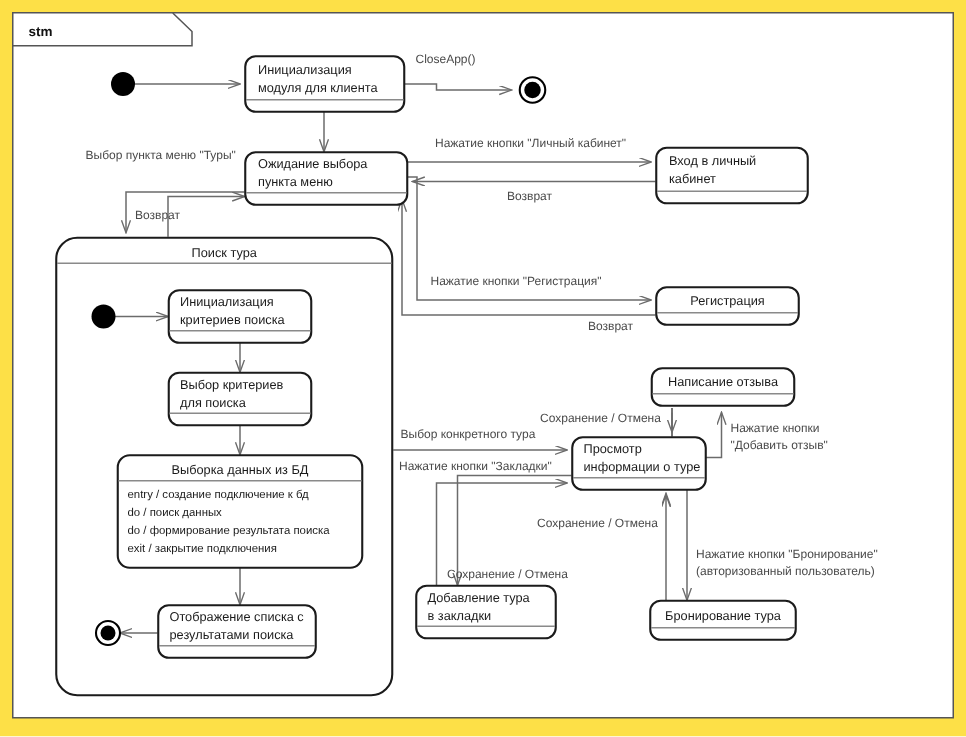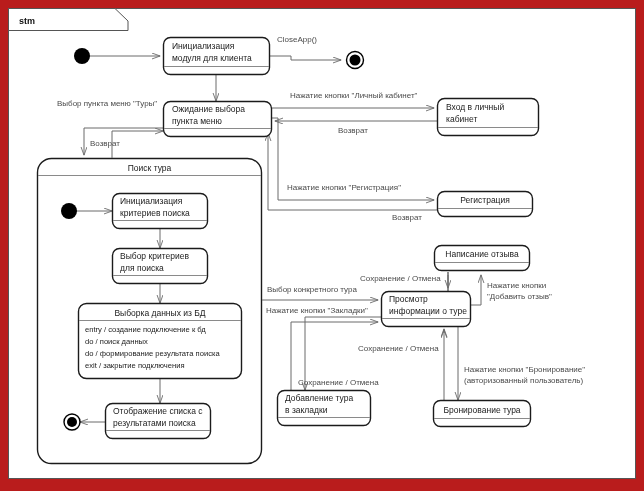--- a/index.html
+++ b/index.html
@@ -1,16 +1,16 @@
 <!DOCTYPE html>
 <html><head>
 <meta charset="utf-8">
 <style>
   html,body{margin:0;padding:0;background:#ffffff;}
-  #stage{position:relative;width:644px;height:491px;background:#b91c1c;
+  #stage{position:relative;width:644px;height:491px;background:#fde047;
          font-family:"Liberation Sans","DejaVu Sans",sans-serif;overflow:hidden;}
   svg{position:absolute;left:0;top:0;width:644px;height:491px;}
   .stxt{font-family:"Liberation Sans","DejaVu Sans",sans-serif;font-size:8.5px;fill:#1b1b1b;}
   .etxt{font-family:"Liberation Sans","DejaVu Sans",sans-serif;font-size:8px;fill:#4a4a4a;}
   .ftxt{font-family:"Liberation Sans","DejaVu Sans",sans-serif;font-size:9px;font-weight:bold;fill:#111;}
   .actxt{font-family:"Liberation Sans","DejaVu Sans",sans-serif;font-size:7.6px;fill:#1b1b1b;}
 </style>
 </head>
 <body>
 

